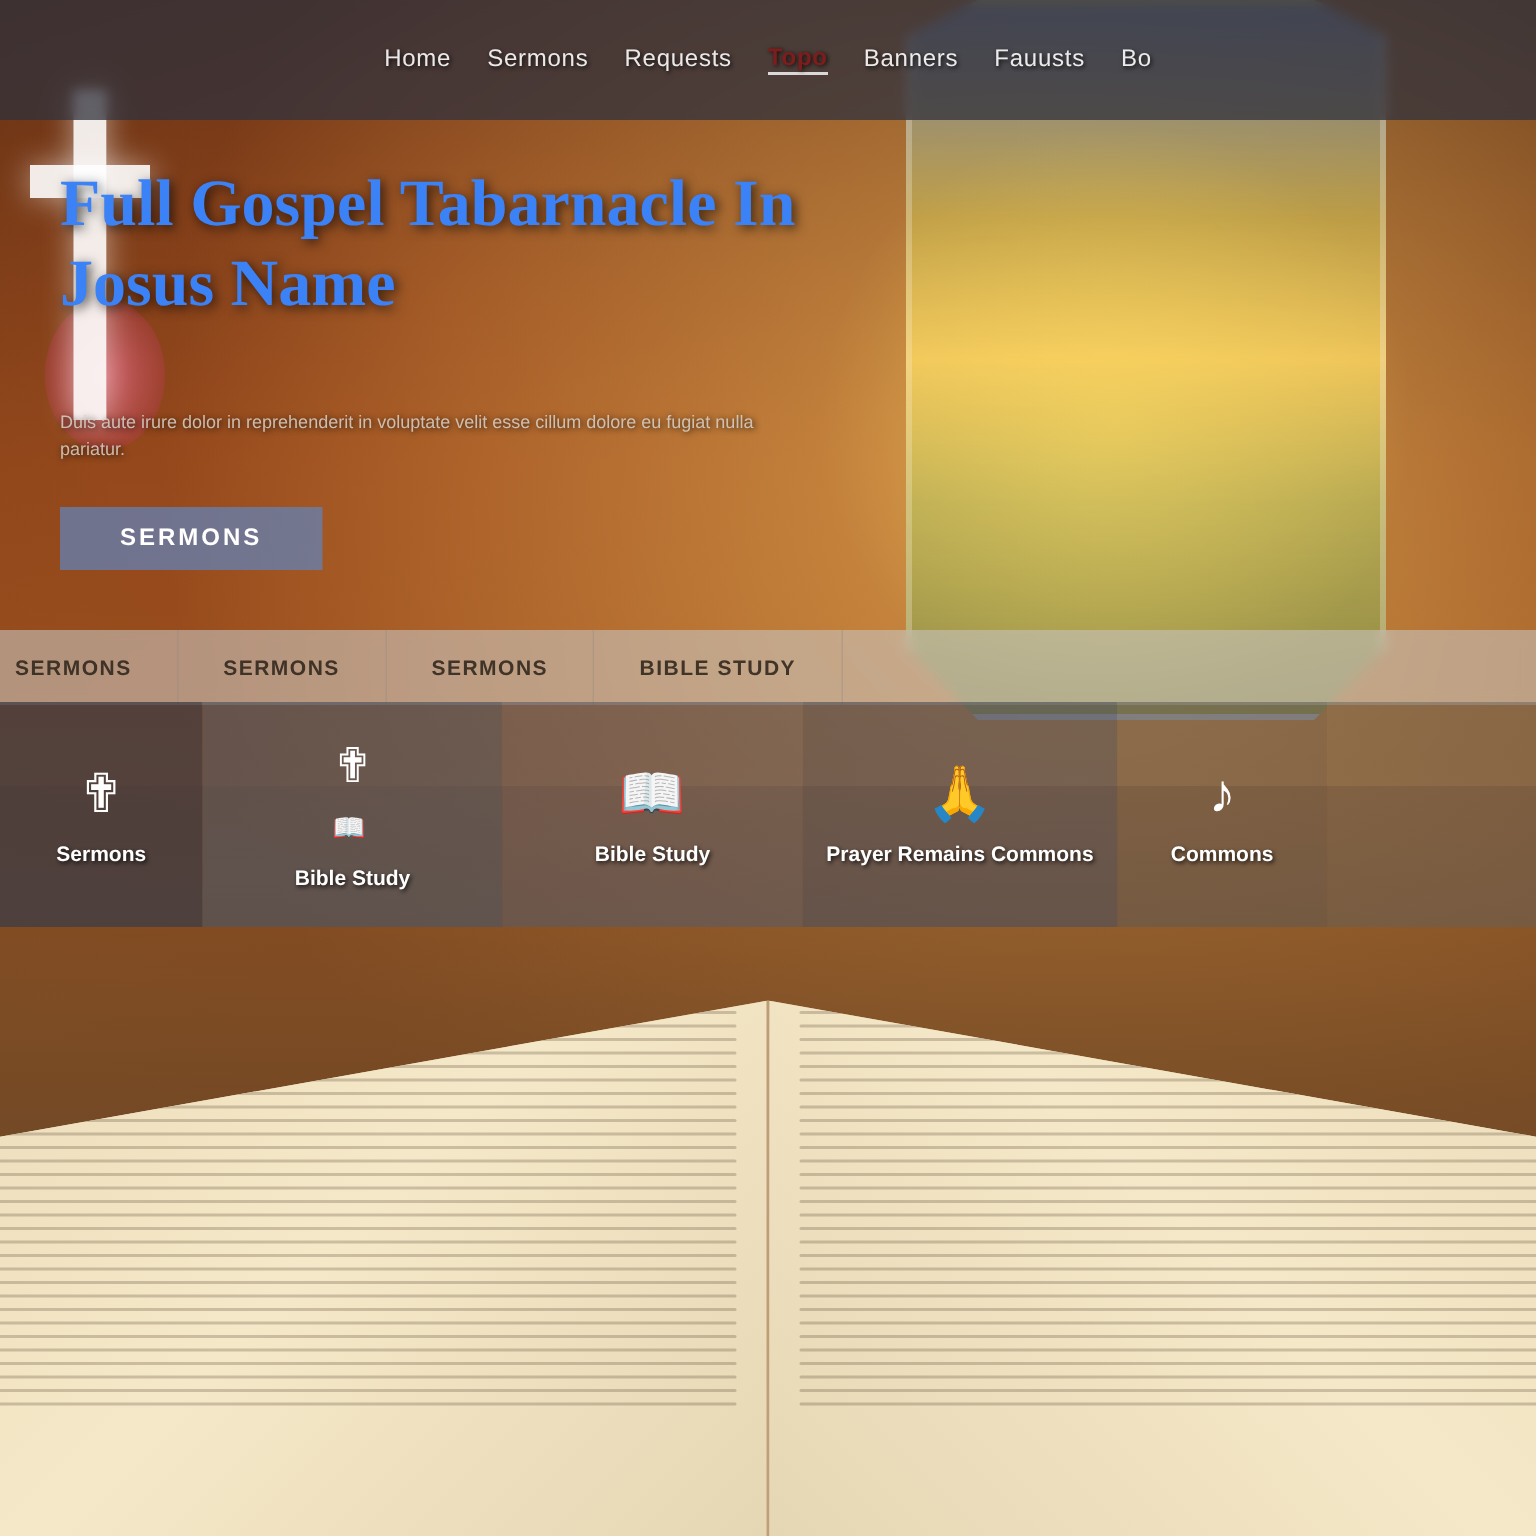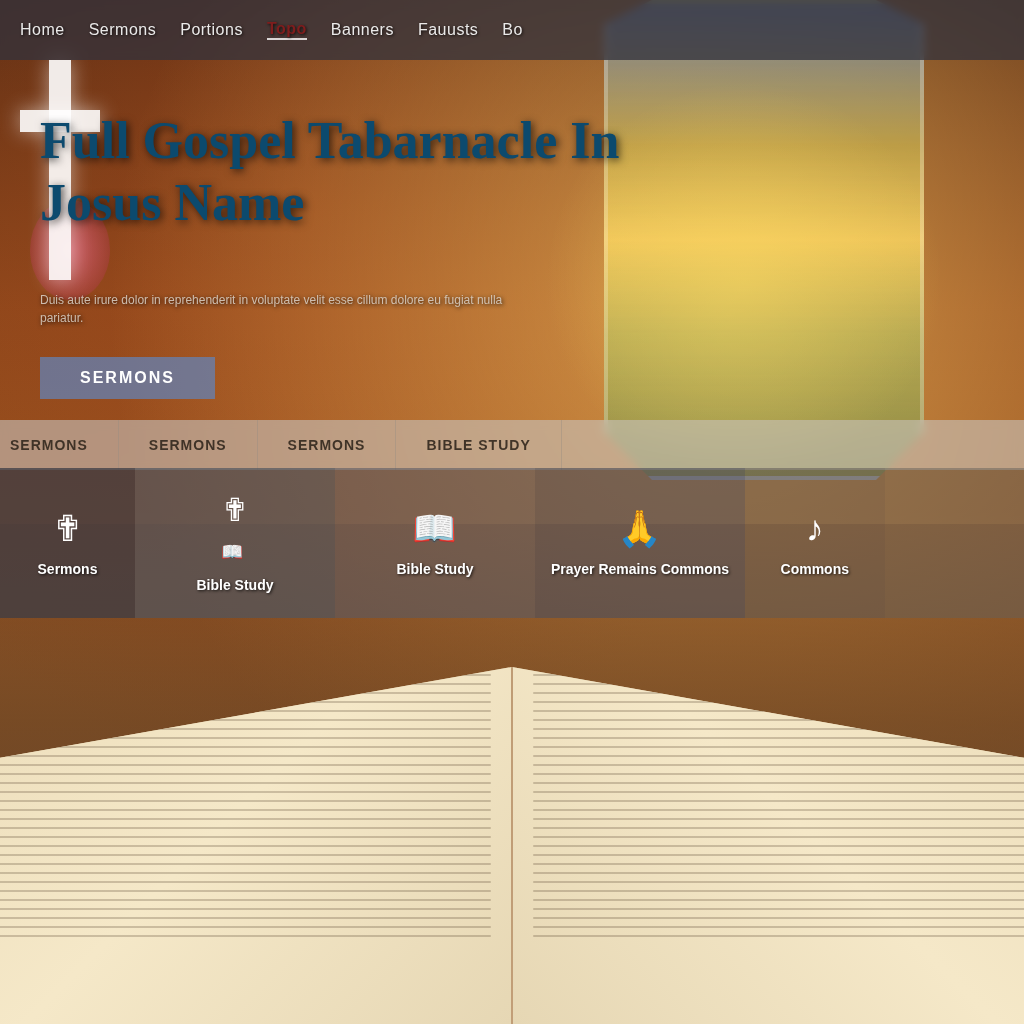--- a/index.html
+++ b/index.html
@@ -165,26 +165,26 @@
       background: radial-gradient(ellipse, rgba(220,100,120,0.8) 0%, rgba(180,60,80,0.4) 70%, transparent 100%);
       border-radius: 50%;
     }
 
     
     .navbar {
       position: absolute;
       top: 0;
       left: 0;
       right: 0;
-      height: 60px;
+      height: 80px;
       background: rgba(50,50,60,0.75);
       backdrop-filter: blur(4px);
       display: flex;
       align-items: center;
-      justify-content: flex-start;
+      justify-content: center;
       padding: 0 20px;
       z-index: 10;
     }
 
     .nav-items {
       display: flex;
       gap: 24px;
       align-items: center;
     }
 
@@ -208,22 +208,22 @@
       position: absolute;
       top: 80px;
       left: 0;
       right: 0;
       height: 380px;
       z-index: 5;
       padding: 30px 40px;
     }
 
     .hero-title {
-      font-size: 52px;
-      color: #0c4a6e;
+      font-size: 44px;
+      color: #3b82f6;
       font-weight: bold;
       text-shadow: 2px 2px 8px rgba(0,0,0,0.7);
       line-height: 1.2;
       margin-bottom: 20px;
       font-family: Georgia, 'Times New Roman', serif;
       max-width: 600px;
     }
 
     .hero-description {
       color: rgba(220,210,200,0.85);
@@ -445,21 +445,21 @@
         <div class="bible-text-line"></div>
       </div>
     </div>
   </div>
 </div>
 
 <nav class="navbar">
   <div class="nav-items">
     <span class="nav-item">Home</span>
     <span class="nav-item">Sermons</span>
-    <span class="nav-item">Portions</span>
+    <span class="nav-item">Requests</span>
     <span class="nav-item active">Topo</span>
     <span class="nav-item">Banners</span>
     <span class="nav-item">Fauusts</span>
     <span class="nav-item">Bo</span>
   </div>
 </nav>
 
 <section class="hero">
   <h1 class="hero-title">Full Gospel Tabarnacle In Josus Name</h1>
   <p class="hero-description">

